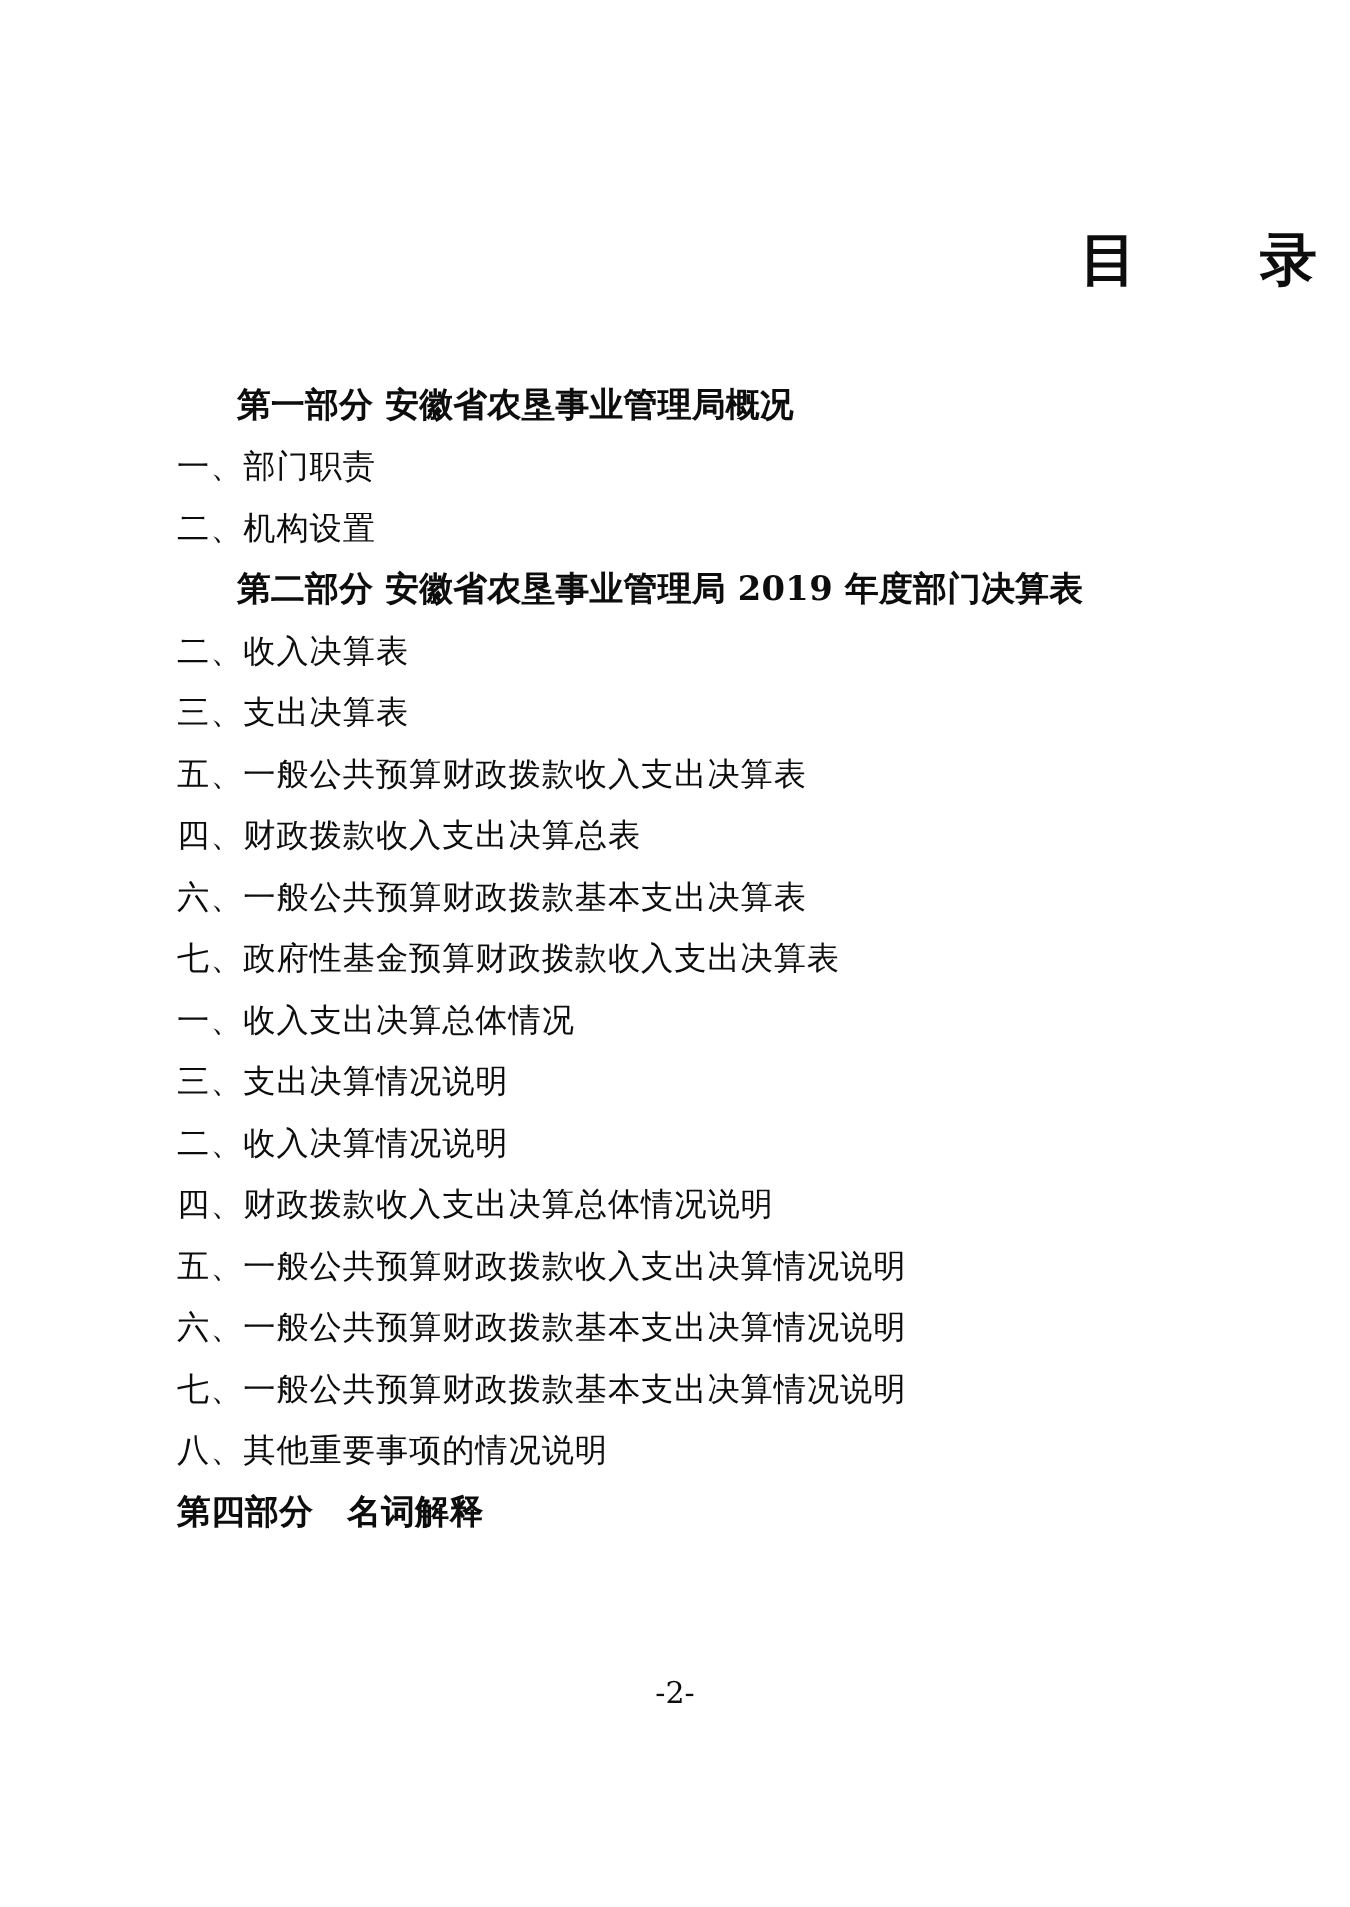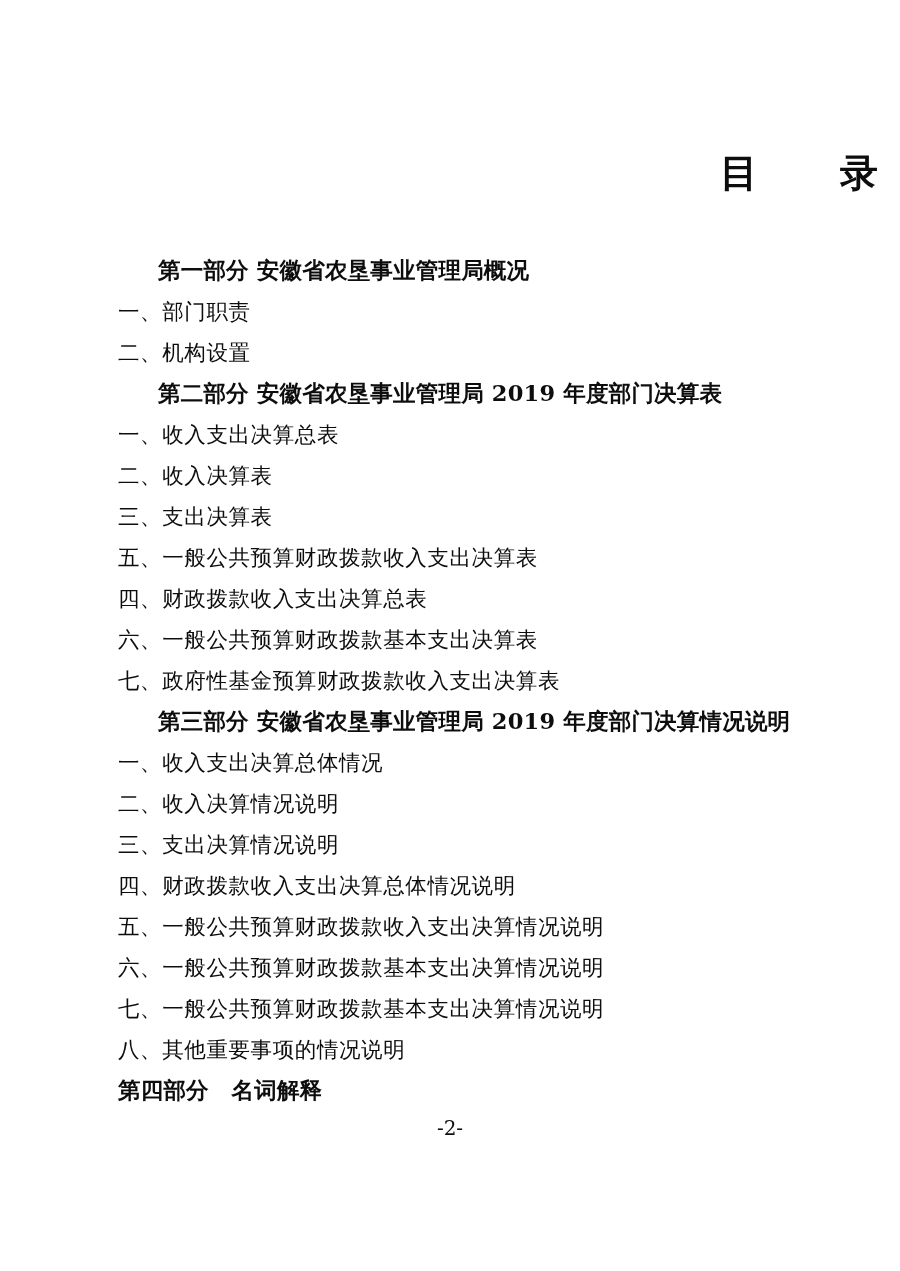--- a/index.html
+++ b/index.html
@@ -72,31 +72,29 @@
 
 <div class="page">
 
   <div class="doc-title">目　录</div>
 
   <div class="toc">
     <div class="toc-line part">第一部分  安徽省农垦事业管理局概况</div>
     <div class="toc-line item">一、部门职责</div>
     <div class="toc-line item">二、机构设置</div>
     <div class="toc-line part">第二部分  安徽省农垦事业管理局 2019 年度部门决算表</div>
-    <div class="toc-line item">一、收入支出决算总表</div>
     <div class="toc-line item">二、收入决算表</div>
     <div class="toc-line item">三、支出决算表</div>
     <div class="toc-line item">五、一般公共预算财政拨款收入支出决算表</div>
     <div class="toc-line item">四、财政拨款收入支出决算总表</div>
     <div class="toc-line item">六、一般公共预算财政拨款基本支出决算表</div>
     <div class="toc-line item">七、政府性基金预算财政拨款收入支出决算表</div>
-    <div class="toc-line part">第三部分  安徽省农垦事业管理局 2019 年度部门决算情况说明</div>
     <div class="toc-line item">一、收入支出决算总体情况</div>
+    <div class="toc-line item">三、支出决算情况说明</div>
     <div class="toc-line item">二、收入决算情况说明</div>
-    <div class="toc-line item">三、支出决算情况说明</div>
     <div class="toc-line item">四、财政拨款收入支出决算总体情况说明</div>
     <div class="toc-line item">五、一般公共预算财政拨款收入支出决算情况说明</div>
     <div class="toc-line item">六、一般公共预算财政拨款基本支出决算情况说明</div>
     <div class="toc-line item">七、一般公共预算财政拨款基本支出决算情况说明</div>
     <div class="toc-line item">八、其他重要事项的情况说明</div>
     <div class="toc-line part-last">第四部分　名词解释</div>
   </div>
 
   <div class="page-number">-2-</div>
 

